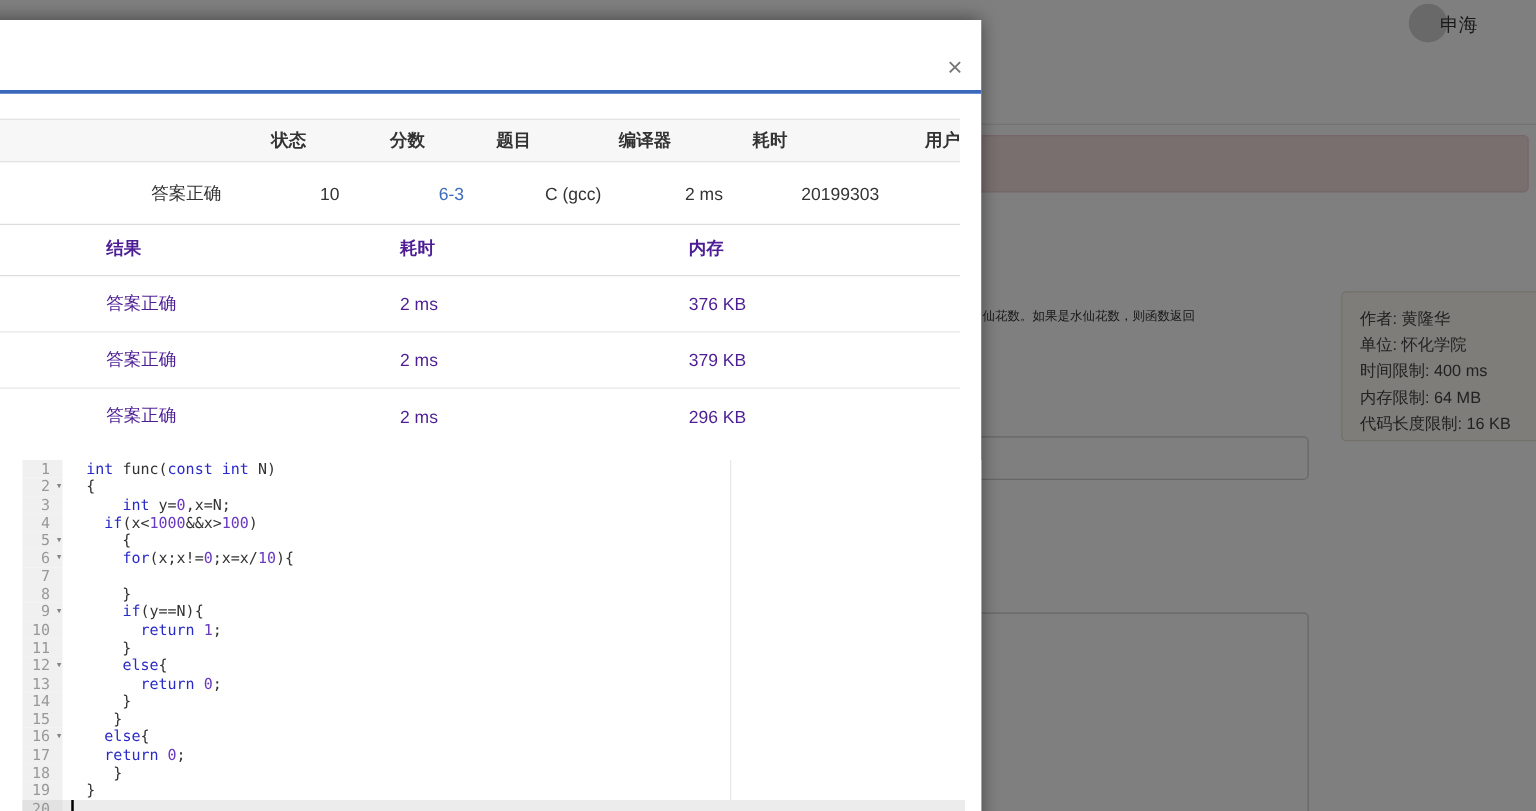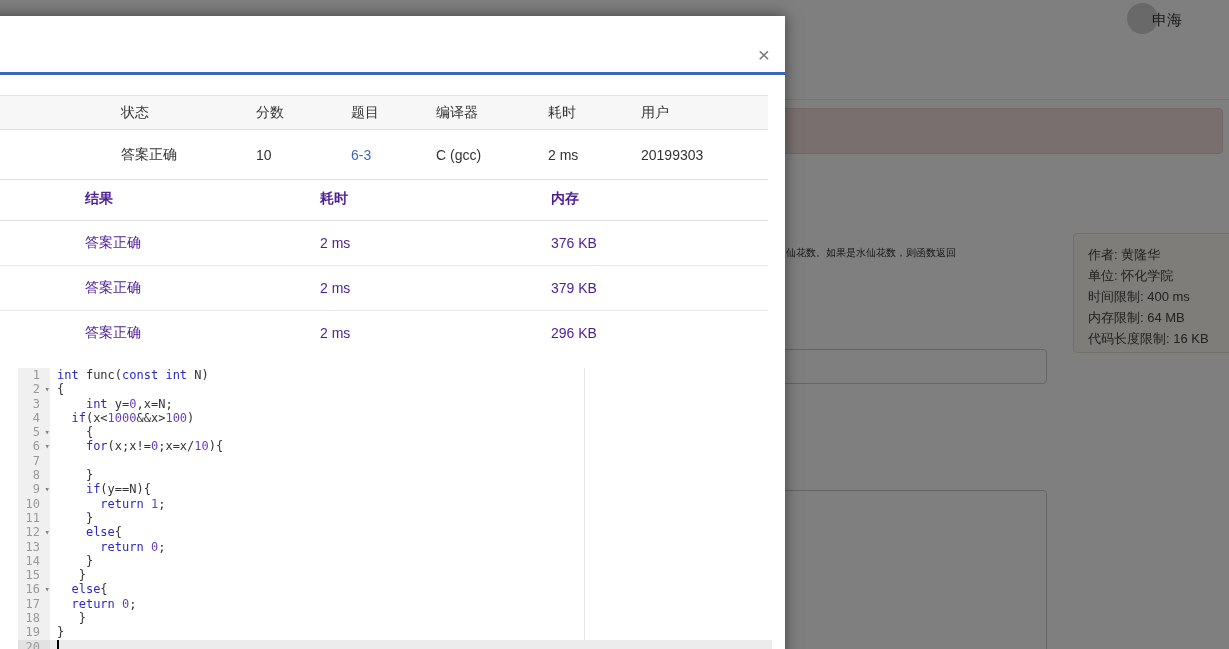--- a/index.html
+++ b/index.html
@@ -26,42 +26,42 @@
          box-shadow:0 0 14px rgba(0,0,0,0.5);}
   .modal-header{height:56px;border-bottom:3px solid var(--accent);position:relative;}
   .modal-close{position:absolute;right:15px;top:28px;border:none;background:none;padding:0;
                font-size:21px;line-height:1;color:#777;cursor:pointer;font-family:"Liberation Sans",sans-serif;}
   
   .t1{position:absolute;left:0;top:79px;width:1180px;}
   .t1-grid{display:grid;grid-template-columns:522px 135px 95px 85px 112px 93px 138px;align-items:center;}
   .t1-head{background:#f7f7f7;height:33px;border-top:1px solid #e3e3e3;border-bottom:1px solid #ddd;}
   .t1-row{height:49px;border-bottom:1px solid #ddd;background:#fff;}
   .t1 .cell{padding-left:11px;font-size:14px;color:#333;white-space:nowrap;overflow:hidden;}
-  .t1-head .cell{font-weight:normal;}
+  .t1-head .cell{font-weight:bold;text-align:right;}
   .t2{position:absolute;left:0;top:161px;width:1180px;}
   .t2-grid{display:grid;grid-template-columns:486px 235px 231px 228px;align-items:center;}
   .t2-head{height:43px;border-bottom:1px solid #ddd;}
   .t2-row{height:44px;}
   .t2-row + .t2-row{border-top:1px solid #e8e8e8;}
   .t2 .cell{padding-left:11px;font-size:14px;color:#4c1d95;white-space:nowrap;}
   .t2-head .cell{font-weight:bold;}
   .status-red{color:var(--status-red);}
   .link-blue{color:var(--link-blue);text-decoration:none;cursor:pointer;}
   
   .editor{position:absolute;left:430px;top:352px;width:767px;height:310px;background:#fff;
           font-family:"DejaVu Sans Mono",monospace;font-size:12px;}
   .print-margin{position:absolute;left:566px;top:0;bottom:0;width:1px;background:#e8e8e8;z-index:1;}
   .ed-rows{position:relative;z-index:2;}
   .ed-row{display:flex;height:14.3px;line-height:14.3px;width:754px;}
   .ed-row.active{background:#ececec;}
   .gutter{width:32px;flex:0 0 32px;background:#f0f0f0;color:#999;text-align:right;
           padding-right:10px;box-sizing:border-box;position:relative;}
   .ed-row.active .gutter{background:#e2e2e2;}
   .fold{position:absolute;right:0;top:0;font-size:9px;color:#848484;cursor:pointer;line-height:14.3px;}
-  .codeline{padding-left:7px;white-space:pre;color:#333;position:relative;}
+  .codeline{padding-left:19px;white-space:pre;color:#333;position:relative;}
   .kw{color:var(--kw);}
   .num{color:var(--num);}
   .cursor{position:absolute;left:39px;top:272px;width:2px;height:13px;background:#000;z-index:3;}
 </style>
 </head>
 <body>
 
 <div class="bg-page">
   <div class="bg-navbar">
     <div class="bg-avatar"></div>

